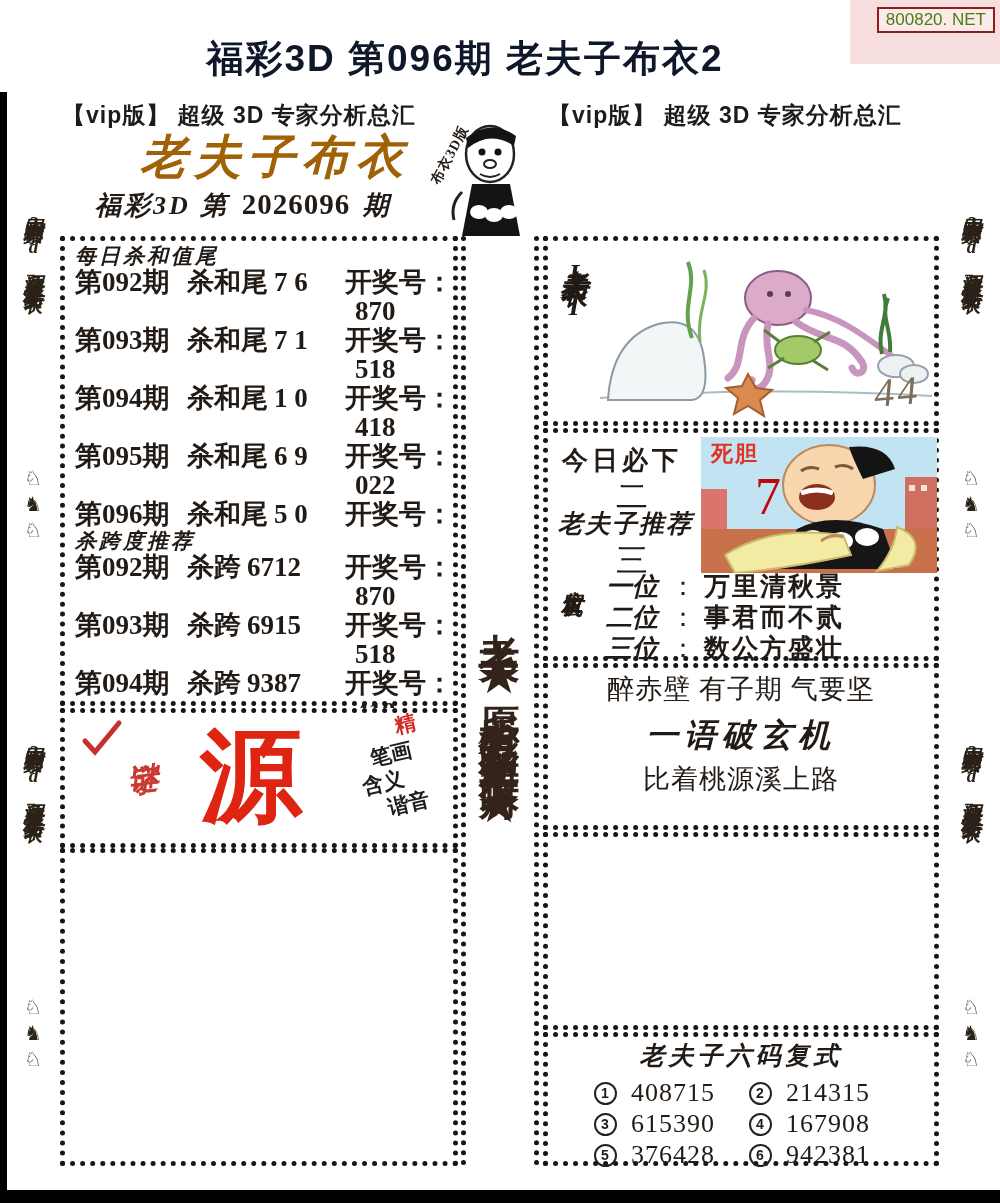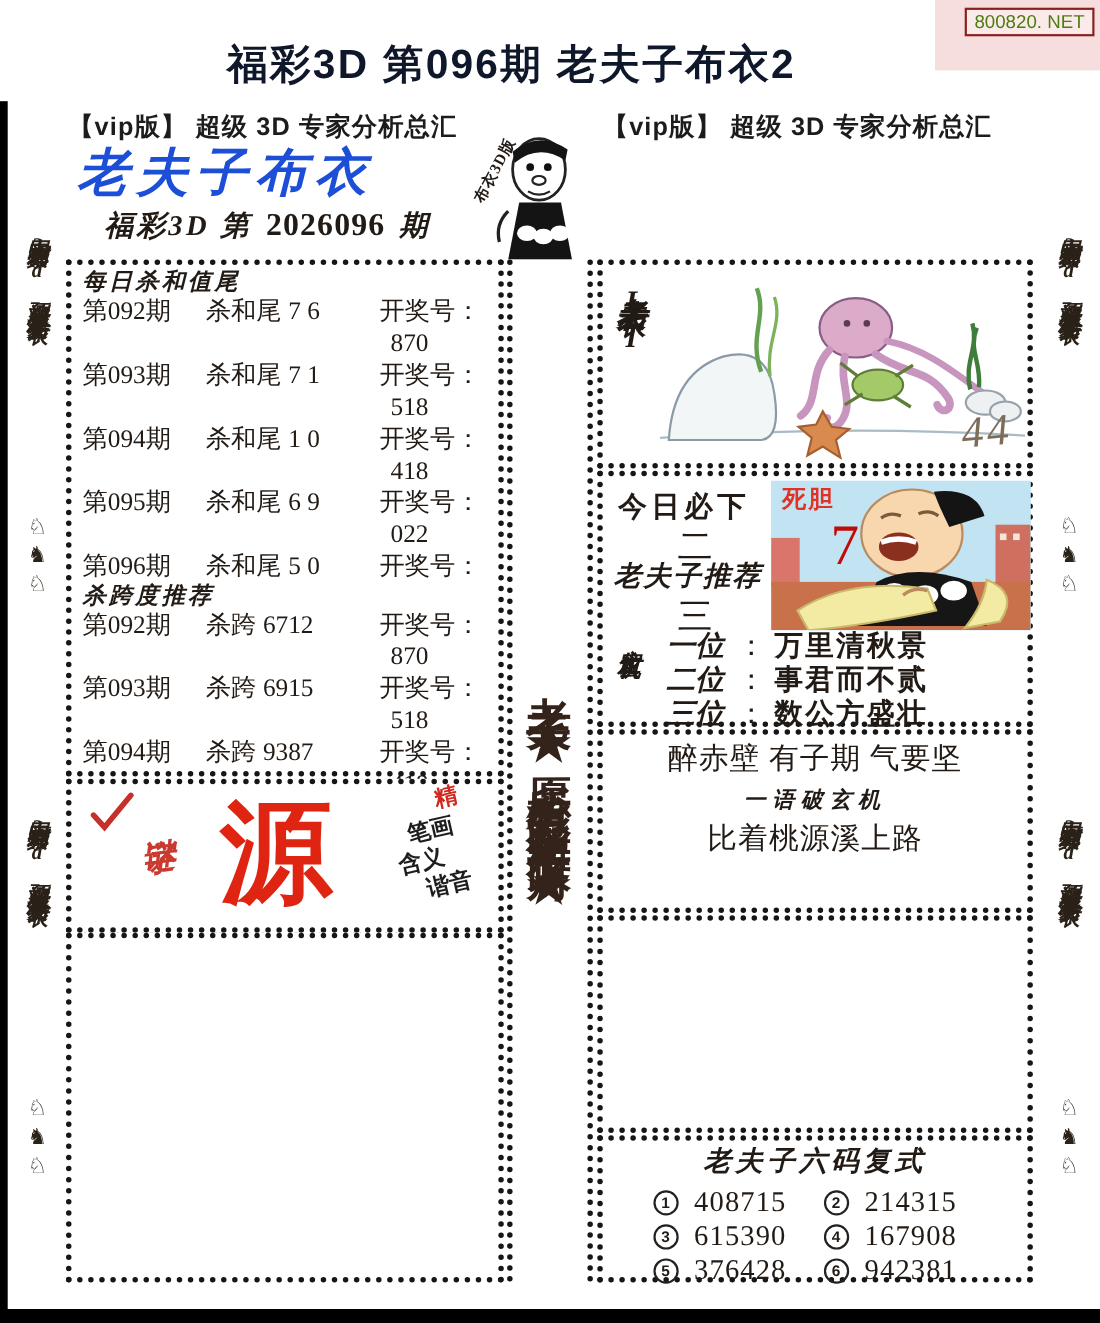--- a/index.html
+++ b/index.html
@@ -26,37 +26,37 @@
   .side-strip.right { right:6px; }
   .side-text { writing-mode:vertical-rl; text-orientation:upright; font-size:19px; font-weight:bold;
                font-style:italic; letter-spacing:2px; color:#2a2218; }
   .side-doodle { writing-mode:vertical-rl; font-size:20px; color:#2a2218; letter-spacing:2px; }
 
   
   .vip-banner { position:absolute; font-size:23px; font-weight:bold;
                 font-family:"Liberation Sans", sans-serif; letter-spacing:1px; color:#1c1c1c; }
   .vip-left { left:62px; top:100px; width:385px; }
   .vip-right { left:548px; top:100px; width:390px; }
-  .logo-title { position:absolute; left:70px; top:126px; width:340px; text-align:left;
-                font-size:47px; font-weight:bold; font-style:italic; letter-spacing:7px; color:#1d4ed8; }
+  .logo-title { position:absolute; left:70px; top:126px; width:340px; text-align:right;
+                font-size:47px; font-weight:bold; font-style:italic; letter-spacing:7px; color:#a16207; }
   .issue-line { position:absolute; left:95px; top:188px; font-size:26px; }
   .issue-line .cal { font-weight:bold; font-style:italic; letter-spacing:3px; }
   .issue-line .num { font-size:29px; font-weight:bold; letter-spacing:1px; padding:0 6px; }
   .mascot { position:absolute; left:432px; top:112px; width:108px; height:126px; }
   .mascot-tag { position:absolute; left:-14px; top:34px; font-size:14px; font-weight:bold;
                 transform:rotate(-62deg); letter-spacing:1px; white-space:nowrap; }
 
   
   .dbox { position:absolute; border:5px dotted #161616; background:#fff; }
 
   
   #box-kill { left:60px; top:236px; width:398px; height:470px; padding:3px 0 0 4px; }
   .sec-title { font-size:21px; font-weight:bold; font-style:italic; letter-spacing:3px;
                margin-left:6px; line-height:24px; }
-  .arow { display:flex; font-size:23px; line-height:29px; }
+  .arow { display:flex; font-size:27px; line-height:29px;font-weight:bold; }
   .arow .c1 { width:112px; margin-left:6px; }
   .arow .c2 { width:158px; }
   .arow .c2 .klabel { margin-right:6px; }
   .arow .c3 { flex:1; }
   .arow .c3 .dval { margin-left:10px; }
   .arow .pnums { margin-left:8px; letter-spacing:1px; }
 
   
   #box-stamp { left:60px; top:708px; width:398px; height:140px; }
   .check-icon { position:absolute; left:14px; top:4px; }
@@ -104,21 +104,21 @@
                font-size:21px; font-weight:bold; font-style:italic; letter-spacing:2px; }
   .pos-lines { position:absolute; left:58px; top:138px; width:330px; }
   .pos-row { display:flex; font-size:26px; line-height:31px; }
   .pos-row .pname { width:64px; font-weight:bold; font-style:italic; }
   .pos-row .psep { width:34px; }
   .pos-row .ptext { font-weight:bold; letter-spacing:2px; }
 
   #box-poem { left:543px; top:663px; width:396px; height:167px; text-align:center; }
   .poem-title { font-size:25px; font-weight:bold; font-style:italic; letter-spacing:6px; margin-top:5px; }
   .poem-line { font-size:27px; margin-top:3px; letter-spacing:1px; }
-  .poem-sub { font-size:20px; font-weight:bold; font-style:italic; letter-spacing:6px; margin-top:7px; }
+  .poem-sub { font-size:32px; font-weight:bold; font-style:italic; letter-spacing:6px; margin-top:7px; }
 
   #box-six { left:543px; top:1032px; width:396px; height:134px; }
   .six-title { text-align:center; font-size:25px; font-weight:bold; font-style:italic;
                letter-spacing:4px; margin-top:2px; }
   .six-grid { display:grid; grid-template-columns:1fr 1fr; padding:6px 30px 0 46px; row-gap:1px; }
   .six-item { font-size:26px; line-height:30px; letter-spacing:1px; }
   .circle-idx { display:inline-block; width:23px; height:23px; border:2px solid #222; border-radius:50%;
                 font-size:14px; line-height:19px; text-align:center; margin-right:14px;
                 vertical-align:3px; font-family:"Liberation Sans", sans-serif; font-weight:bold; }
 </style>

